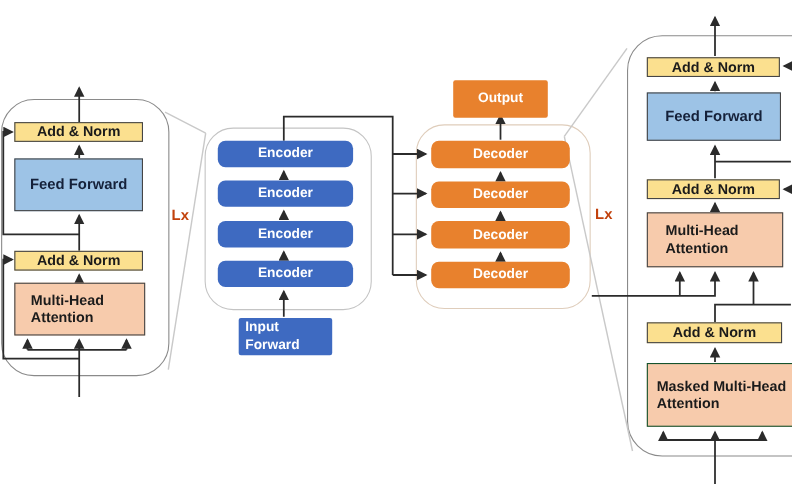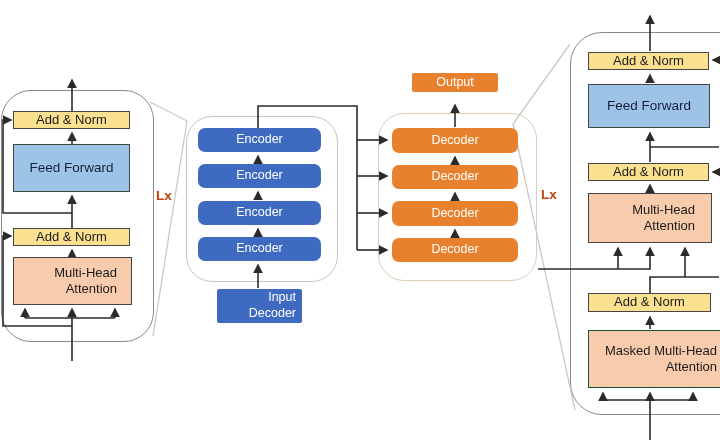--- a/index.html
+++ b/index.html
@@ -4,21 +4,21 @@
 <style>
   html,body{margin:0;padding:0;background:#ffffff;}
   #stage{
     position:relative;width:720px;height:445px;overflow:hidden;
     font-family:"Liberation Sans","DejaVu Sans",sans-serif;
     background:#ffffff;
   }
   .container{position:absolute;background:transparent;}
   .box{
     position:absolute;display:flex;align-items:center;justify-content:center;
-    text-align:right;font-weight:normal;line-height:1.25;box-sizing:border-box;
+    text-align:left;font-weight:bold;line-height:1.25;box-sizing:border-box;
   }
   .lbl{position:absolute;font-weight:bold;color:#c2410c;}
   svg.wires{position:absolute;left:0;top:0;z-index:3;}
   .container{z-index:1;}
   .box{z-index:4;}
   .lbl{z-index:4;}
 </style>
 </head>
 <body>
 
@@ -91,23 +91,23 @@
   <div class="box" style="left:13px;top:111px;width:117px;height:18px;background:#FBE08F;border:1px solid #454545;font-size:13px;color:#1b1b1b;">Add &amp; Norm</div>
   <div class="box" style="left:13px;top:144px;width:117px;height:48px;background:#9DC3E6;border:1px solid #454545;font-size:13.5px;color:#15213a;">Feed Forward</div>
   <div class="box" style="left:13px;top:228px;width:117px;height:18px;background:#FBE08F;border:1px solid #454545;font-size:13px;color:#1b1b1b;">Add &amp; Norm</div>
   <div class="box" style="left:13px;top:257px;width:119px;height:48px;background:#F7CBAC;border:1px solid #454545;font-size:13px;color:#1b1b1b;padding:0 14px;">Multi-Head Attention</div>
   <div class="lbl" style="left:156px;top:188px;font-size:13.5px;">Lx</div>
 
   <div class="box" style="left:198px;top:128px;width:123px;height:24px;background:#3E6AC1;border-radius:7px;font-size:12.5px;color:#fff;">Encoder</div>
   <div class="box" style="left:198px;top:164px;width:123px;height:24px;background:#3E6AC1;border-radius:7px;font-size:12.5px;color:#fff;">Encoder</div>
   <div class="box" style="left:198px;top:201px;width:123px;height:24px;background:#3E6AC1;border-radius:7px;font-size:12.5px;color:#fff;">Encoder</div>
   <div class="box" style="left:198px;top:237px;width:123px;height:24px;background:#3E6AC1;border-radius:7px;font-size:12.5px;color:#fff;">Encoder</div>
-  <div class="box" style="left:217px;top:289px;width:85px;height:34px;background:#3E6AC1;border-radius:2px;font-size:12.5px;color:#fff;padding:0 6px;">Input Decoder</div>
+  <div class="box" style="left:217px;top:289px;width:85px;height:34px;background:#3E6AC1;border-radius:2px;font-size:12.5px;color:#fff;padding:0 6px;">Input Forward</div>
 
-  <div class="box" style="left:412px;top:73px;width:86px;height:19px;background:#E8812D;border-radius:2px;font-size:12.5px;color:#fff;">Output</div>
+  <div class="box" style="left:412px;top:73px;width:86px;height:34px;background:#E8812D;border-radius:2px;font-size:12.5px;color:#fff;">Output</div>
   <div class="box" style="left:392px;top:128px;width:126px;height:25px;background:#E8812D;border-radius:7px;font-size:12.5px;color:#fff;">Decoder</div>
   <div class="box" style="left:392px;top:165px;width:126px;height:24px;background:#E8812D;border-radius:7px;font-size:12.5px;color:#fff;">Decoder</div>
   <div class="box" style="left:392px;top:201px;width:126px;height:25px;background:#E8812D;border-radius:7px;font-size:12.5px;color:#fff;">Decoder</div>
   <div class="box" style="left:392px;top:238px;width:126px;height:24px;background:#E8812D;border-radius:7px;font-size:12.5px;color:#fff;">Decoder</div>
   <div class="lbl" style="left:541px;top:187px;font-size:13.5px;">Lx</div>
 
   <div class="box" style="left:588px;top:52px;width:121px;height:18px;background:#FBE08F;border:1px solid #454545;font-size:13px;color:#1b1b1b;">Add &amp; Norm</div>
   <div class="box" style="left:588px;top:84px;width:122px;height:44px;background:#9DC3E6;border:1px solid #454545;font-size:13.5px;color:#15213a;">Feed Forward</div>
   <div class="box" style="left:588px;top:163px;width:121px;height:18px;background:#FBE08F;border:1px solid #454545;font-size:13px;color:#1b1b1b;">Add &amp; Norm</div>
   <div class="box" style="left:588px;top:193px;width:124px;height:50px;background:#F7CBAC;border:1px solid #454545;font-size:13px;color:#1b1b1b;padding:0 16px;">Multi-Head Attention</div>

